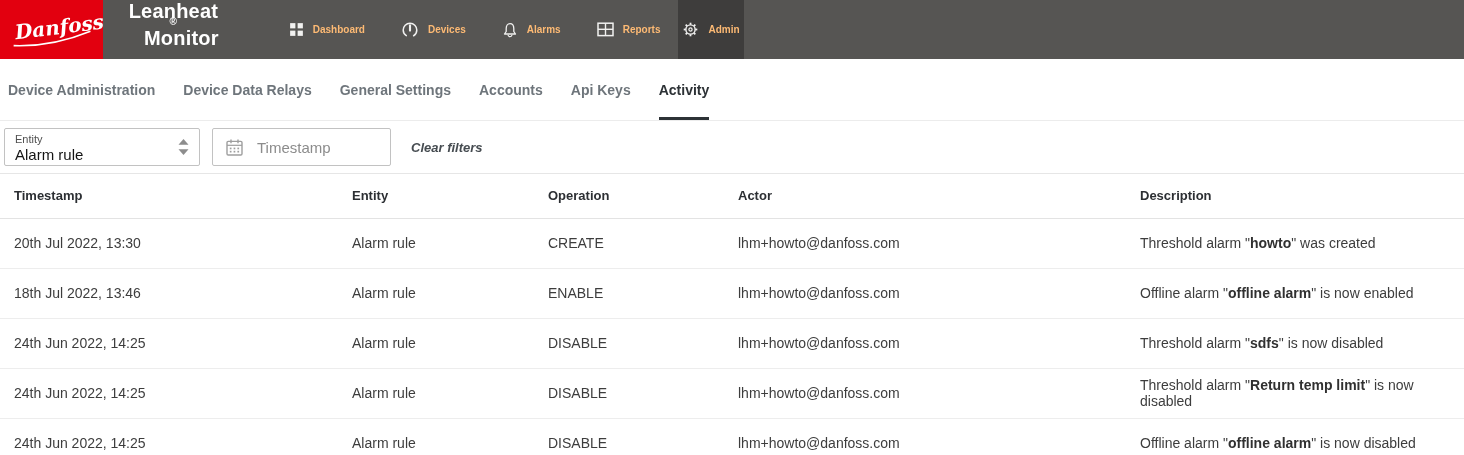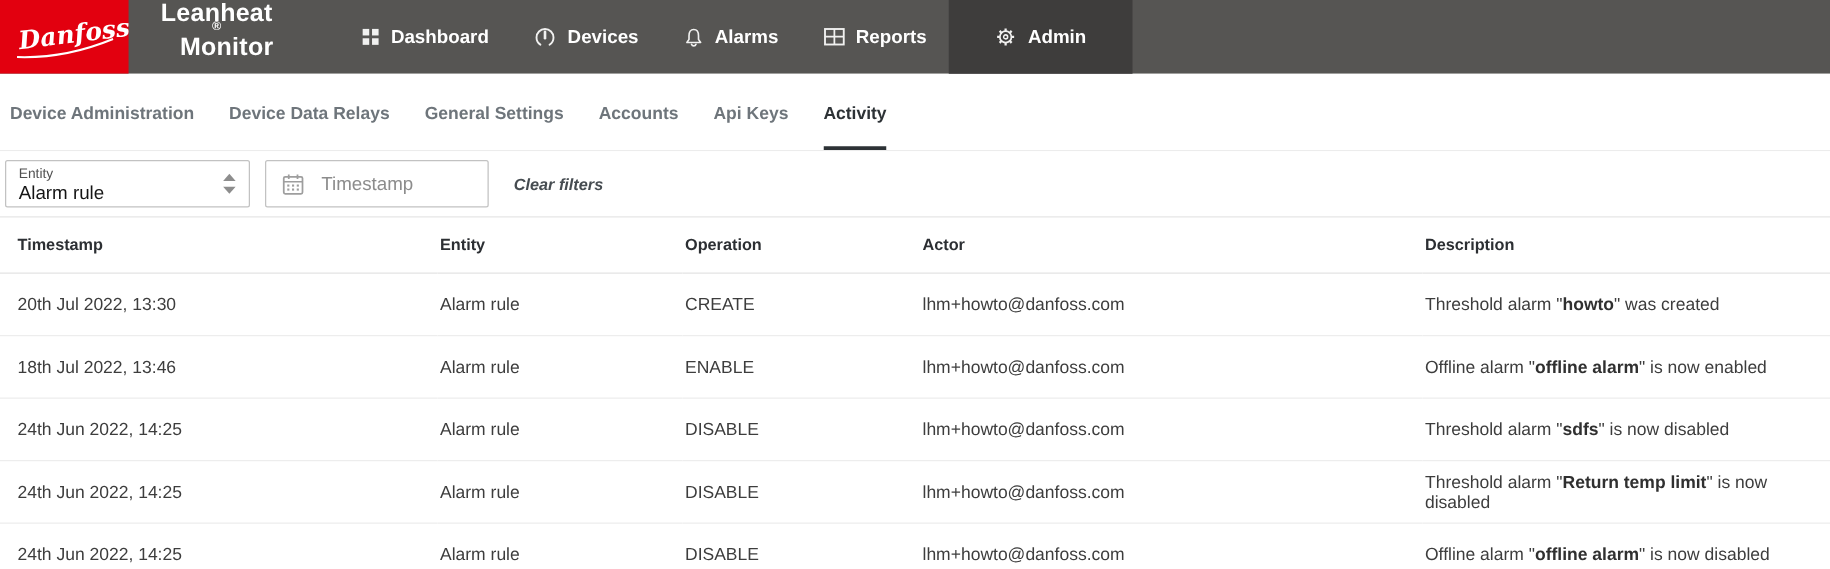--- a/index.html
+++ b/index.html
@@ -7,22 +7,22 @@
   body { font-family: "Liberation Sans", sans-serif; background: #fff; }
   .page { width: 1464px; height: 455px; overflow: hidden; background: #fff; position: relative; }
 
   
   .topbar { height: 59px; background: #565553; display: flex; align-items: stretch; }
   .logo-block { width: 103px; height: 59px; flex: none; cursor: pointer; }
   .app-title { color: #fff; font-size: 20px; font-weight: 600; display: flex; align-items: center; margin-left: 25px; letter-spacing: .2px; white-space: nowrap; flex-direction: column; }
   .app-title sup { font-size: 10px; margin: -7px 1px 0 1px; }
   .app-title .tsp { margin-left: 16px; }
   .topnav { display: flex; align-items: stretch; margin-left: 52px; }
-  .nav-item { display: flex; align-items: center; gap: 9px; padding: 0 18px; color: #ffffff; font-size: 15px; font-weight: 600; cursor: pointer; white-space: nowrap; }
-  .nav-item.active { background: #3e3d3c; padding: 0 37px; }
+  .nav-item { display: flex; align-items: center; gap: 9px; padding: 0 18px; color: #fdba74; font-size: 10px; font-weight: 600; cursor: pointer; white-space: nowrap; }
+  .nav-item.active { background: #3e3d3c; padding: 0 4px; }
   .nav-icon { display: flex; align-items: center; }
   .nav-icon svg { display: block; }
 
   
   .subnav { height: 62px; border-bottom: 1px solid #ececec; display: flex; align-items: stretch; padding-left: 8px; background: #fff; }
   .subnav-item { display: flex; align-items: center; margin-right: 28px; font-size: 14px; font-weight: 700; color: #6e757b; border-bottom: 3px solid transparent; padding-top: 3px; cursor: pointer; white-space: nowrap; }
   .subnav-item.active { color: #2d3236; border-bottom-color: #2d3236; }
 
   
   .filters { height: 53px; display: flex; align-items: center; padding-left: 4px; border-bottom: 1px solid #e6e6e6; background: #fff; }

